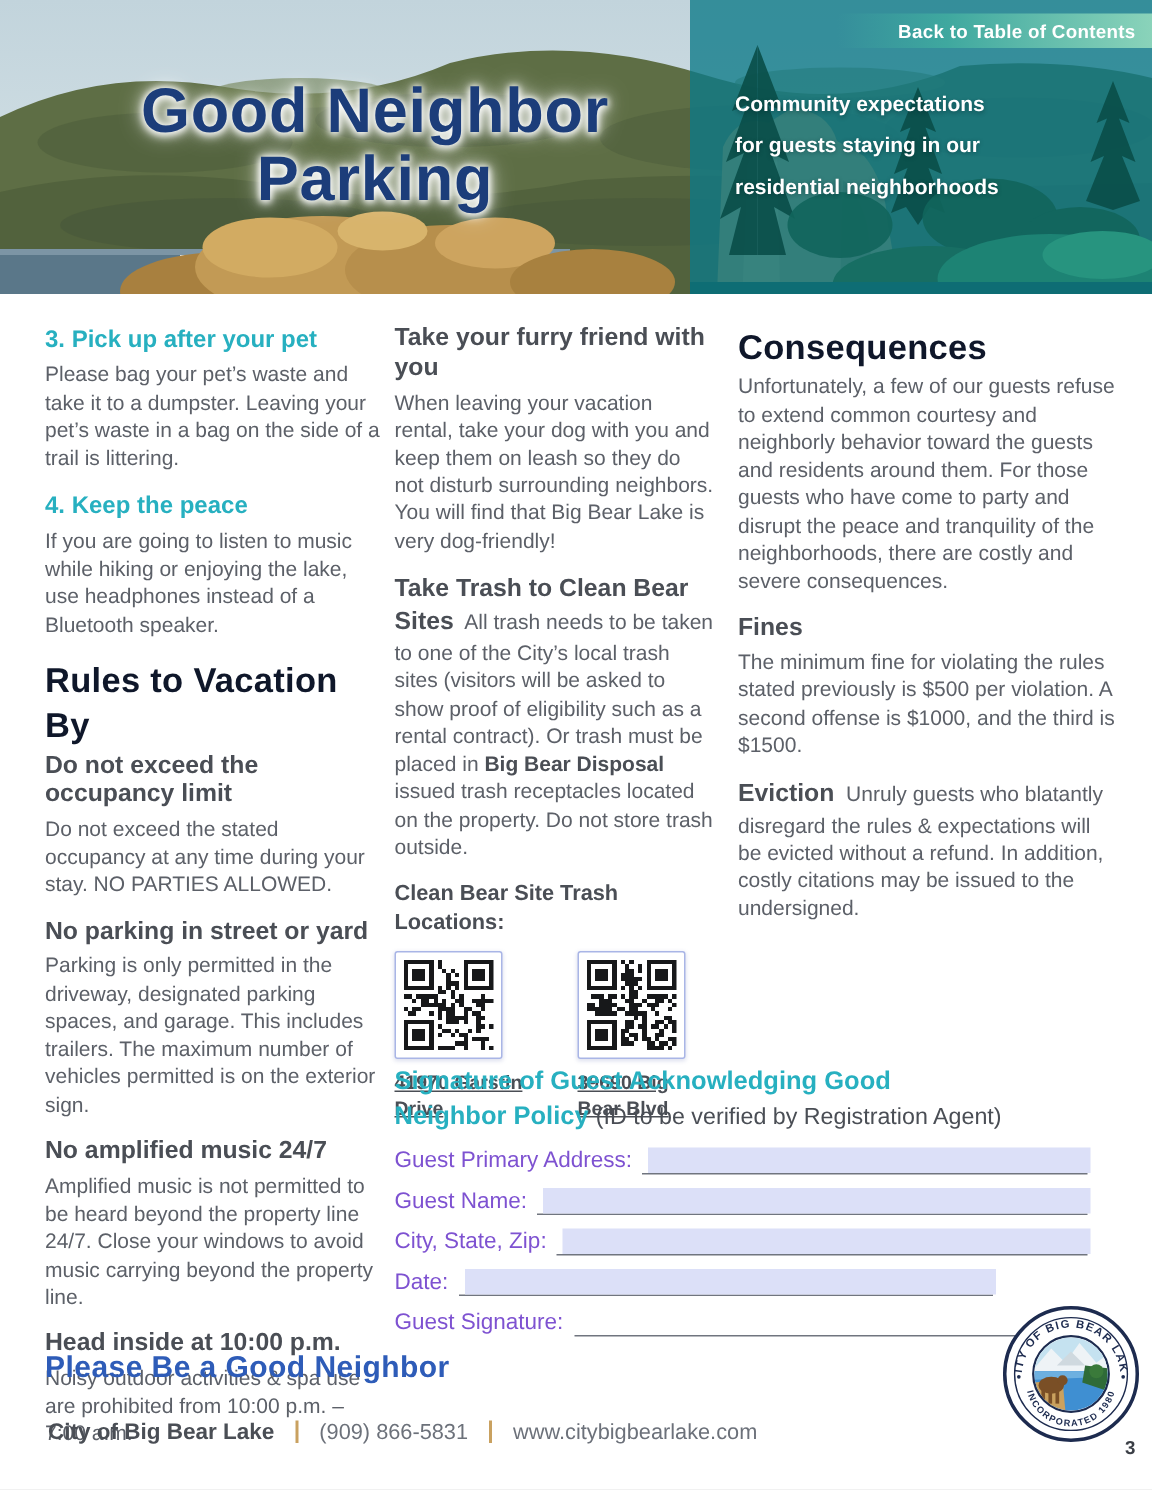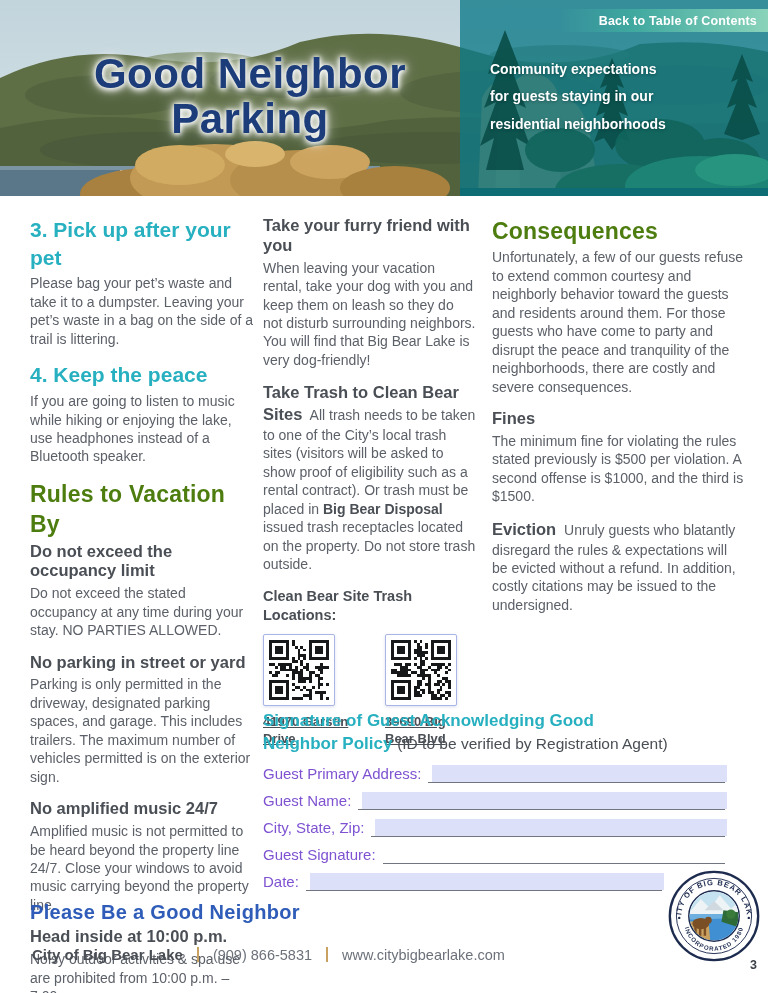--- a/index.html
+++ b/index.html
@@ -31,22 +31,22 @@
     text-shadow:0 1px 3px rgba(0,40,45,.45);
   }
 
   
   .content { position:absolute; top:216px; left:0; width:768px; }
   .col { position:absolute; top:0; color:#5c6068; font-size:14px; line-height:1.32; }
   .col1 { left:30px;  width:224px; }
   .col2 { left:263px; width:214px; }
   .col3 { left:492px; width:252px; }
   .col p { margin-bottom:13px; }
-  h3.teal { color:#27b0c0; font-size:21px; font-weight:700; margin-bottom:3px; }
-  h2.blue { color:#4d7c0f; font-size:23px;  font-weight:800; margin-bottom:2px; letter-spacing:.2px; }
+  h3.teal { color:#27b0c0; font-size:16px; font-weight:700; margin-bottom:3px; }
+  h2.blue { color:#0f172a; font-size:23px;  font-weight:800; margin-bottom:2px; letter-spacing:.2px; }
   h4.dark { color:#4a4e55; font-size:16.5px; font-weight:700; margin-bottom:3px; line-height:1.2; }
   .inline-head { color:#4a4e55; font-size:16.5px; font-weight:700; margin-right:4px; }
   .link-bold { color:#4a4e55; font-weight:700; cursor:pointer; }
   h5.locations { color:#4a4e55; font-size:14.5px; font-weight:700; margin:2px 0 9px; }
 
   .qr-row { display:flex; gap:30px; }
   .qr-item { width:92px; }
   .qr-box {
     width:72px; height:72px; background:#ffffff; border:1.5px solid #a9b5e6;
     border-radius:2px; display:flex; align-items:center; justify-content:center;
@@ -678,30 +678,30 @@
       <div class="sig-line">
         <div class="sig-fill"></div>
       </div>
     </div>
     <div class="sig-row">
       <label>City, State, Zip:</label>
       <div class="sig-line">
         <div class="sig-fill"></div>
       </div>
     </div>
+    <div class="sig-row date-row">
+      <label>Date:</label>
+      <div class="sig-line">
+        <div class="sig-fill"></div>
+      </div>
+    </div>
     <div class="sig-row no-fill">
       <label>Guest Signature:</label>
       <div class="sig-line">
         
-      </div>
-    </div>
-    <div class="sig-row date-row">
-      <label>Date:</label>
-      <div class="sig-line">
-        <div class="sig-fill"></div>
       </div>
     </div>
   </div>
 
   <div class="footer-tagline">Please Be a Good Neighbor</div>
 
   <div class="footer-info">
     <span class="org">City of Big Bear Lake</span>
     <span class="divider"></span>
     <span>(909) 866-5831</span>

